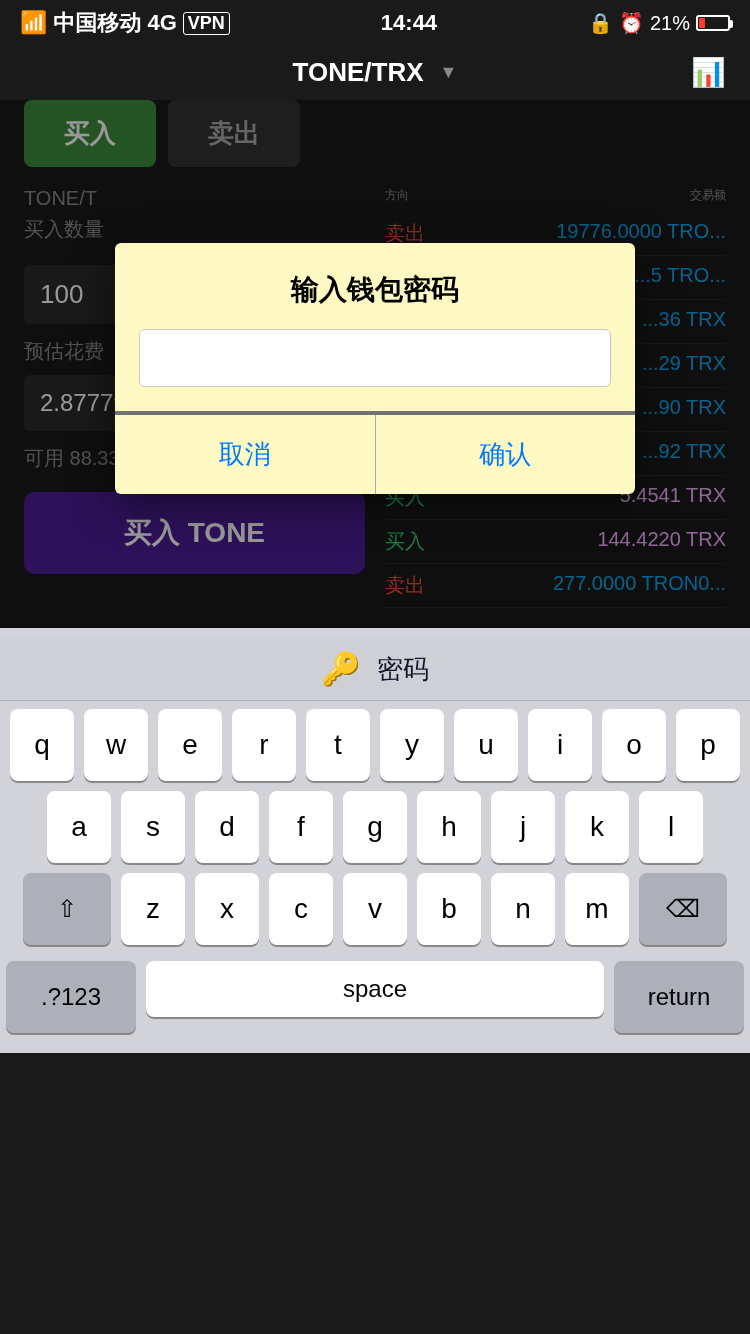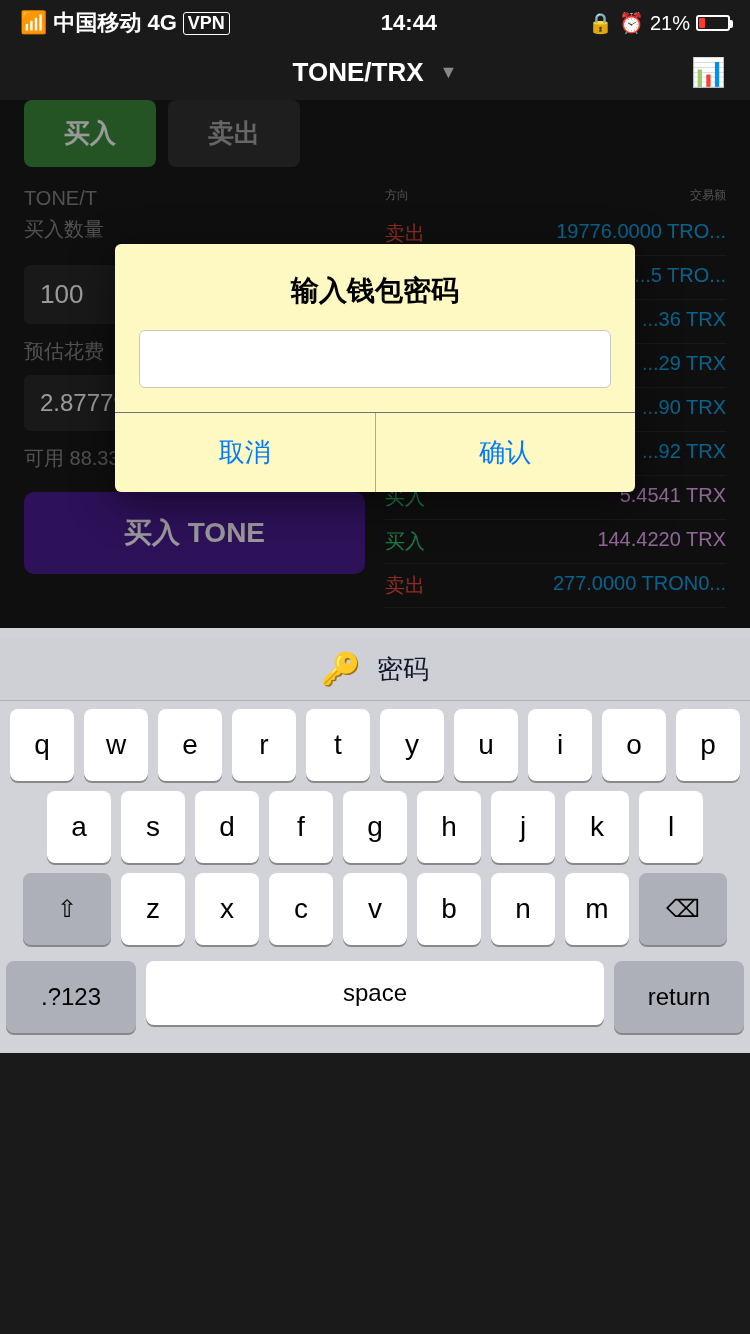--- a/index.html
+++ b/index.html
@@ -228,21 +228,21 @@
       width: 100%;
       background: white;
       border: 1px solid #c8c8c8;
       border-radius: 6px;
       padding: 14px 16px;
       font-size: 24px;
       outline: none;
     }
     .dialog-buttons {
       display: flex;
-      border-top: 1px solid #737373;
+      border-top: 4px solid #737373;
       justify-content: space-between;
     }
     .dialog-btn {
       flex: 1;
       padding: 22px;
       text-align: center;
       font-size: 26px;
       color: #007aff;
       background: none;
       border: none;
@@ -301,21 +301,21 @@
     .kb-row-bottom {
       display: flex;
       gap: 10px;
       padding: 0 6px 20px;
     }
     .kb-space {
       background: white;
       border-radius: 8px;
       box-shadow: 0 2px 0 #888;
       flex: 1;
-      height: 64px;
+      height: 56px;
       display: flex; align-items: center; justify-content: center;
       font-size: 24px;
     }
     .kb-special {
       background: #adb0b8;
       border-radius: 8px;
       box-shadow: 0 2px 0 #888;
       width: 130px;
       height: 72px;
       display: flex; align-items: center; justify-content: center;

